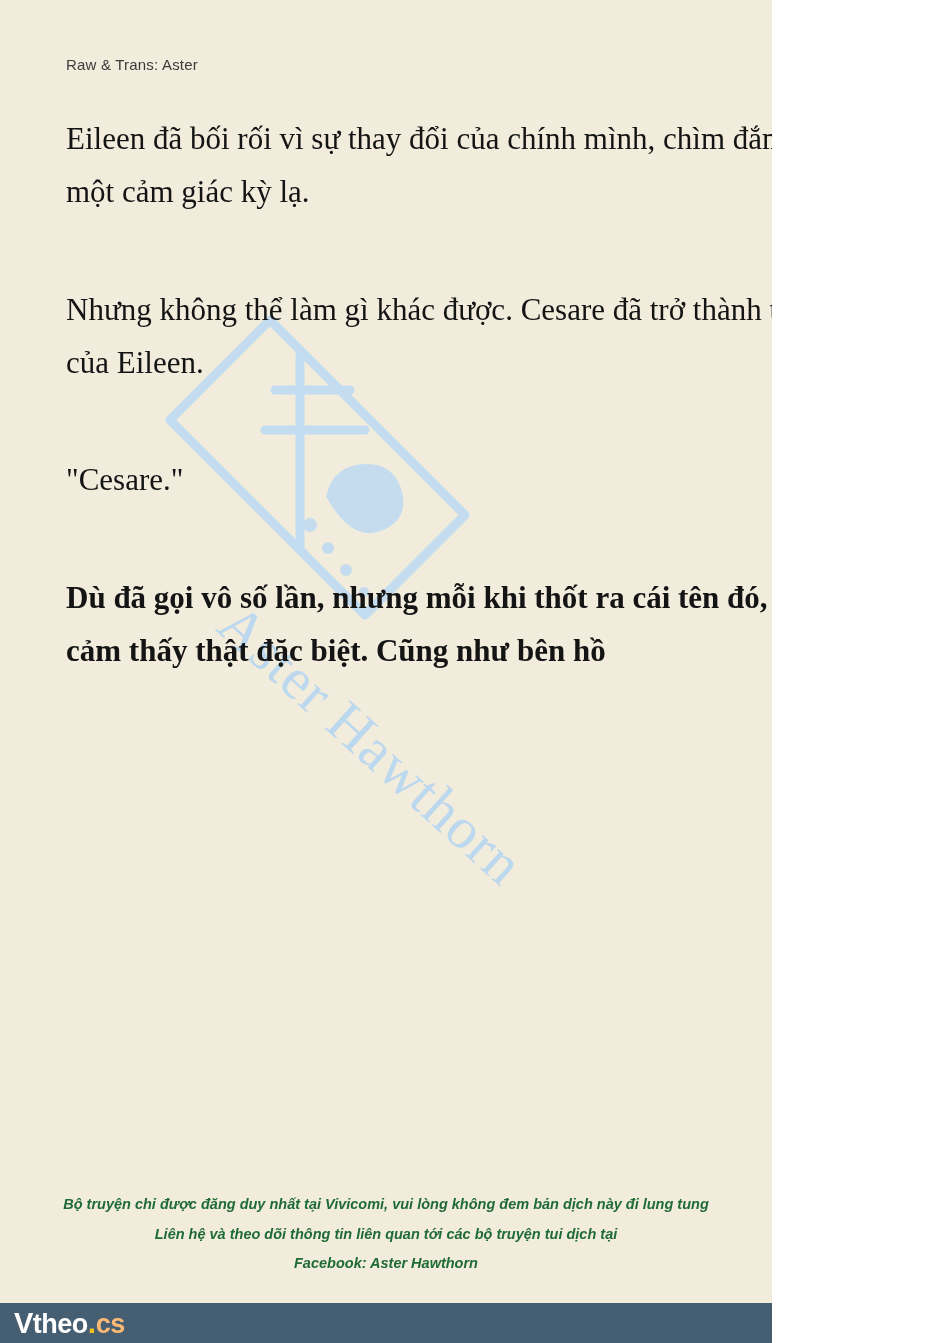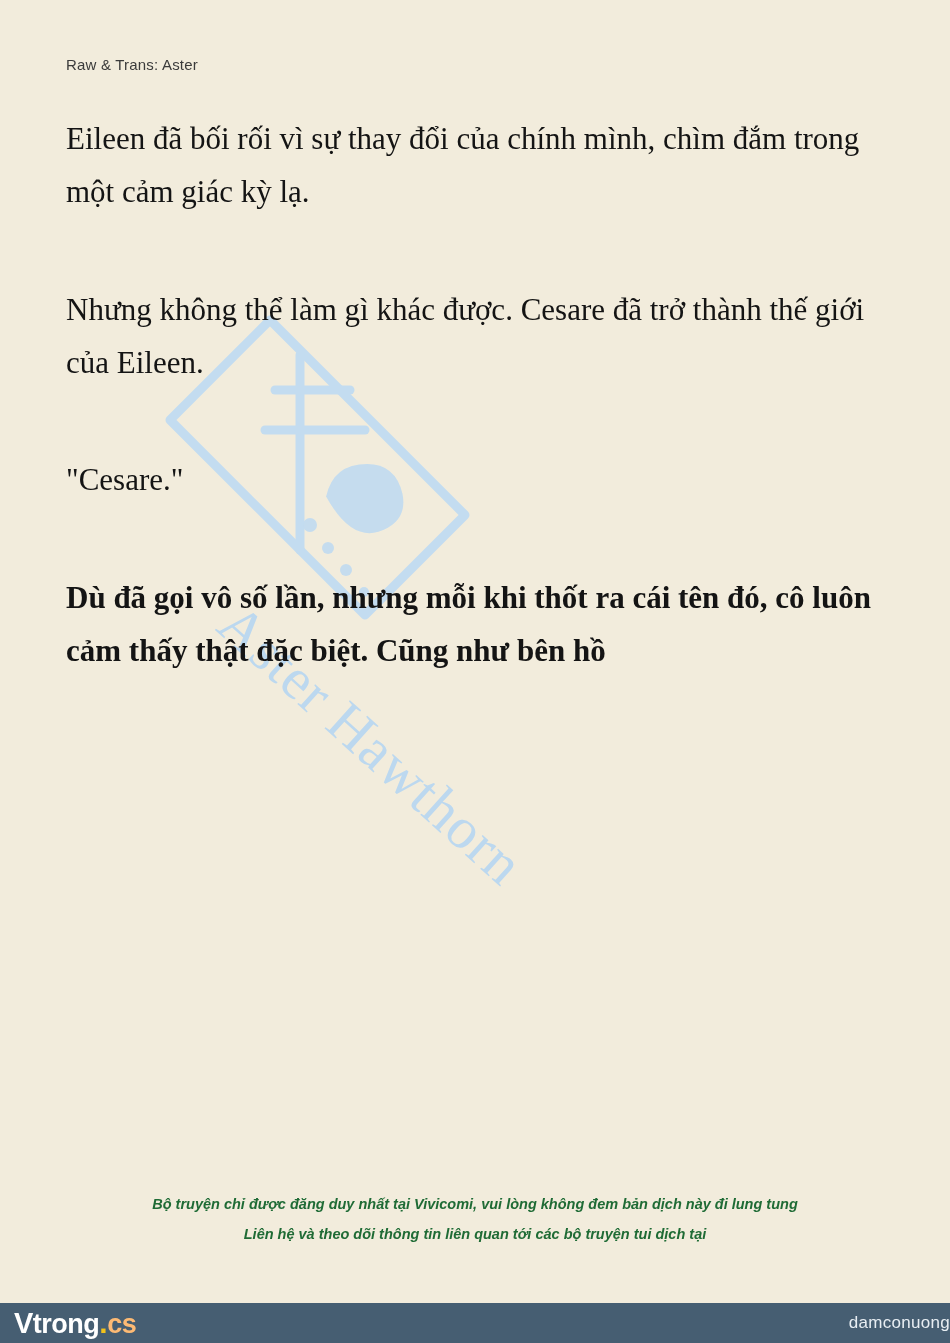--- a/index.html
+++ b/index.html
@@ -5,21 +5,21 @@
   html, body {
     margin: 0;
     padding: 0;
     background: #ffffff;
   }
   body {
     font-family: "Liberation Sans", sans-serif;
   }
   .page {
     position: relative;
-    width: 950px;
+    width: 772px;
     height: 1343px;
     background: #f2ecdc;
     overflow: hidden;
   }
   .header-note {
     position: absolute;
     top: 56px;
     left: 66px;
     font-family: "Liberation Sans", sans-serif;
     font-size: 15px;
@@ -162,25 +162,26 @@
   <div class="body-text">
     <p class="para">Eileen đã bối rối vì sự thay đổi của chính mình, chìm đắm trong một cảm giác kỳ lạ.</p>
     <p class="para">Nhưng không thể làm gì khác được. Cesare đã trở thành thế giới của Eileen.</p>
     <p class="para">"Cesare."</p>
     <p class="para">Dù đã gọi vô số lần, nhưng mỗi khi thốt ra cái tên đó, cô luôn cảm thấy thật đặc biệt. Cũng như bên hồ</p>
   </div>
 
   <div class="footer-notes">
     <div>Bộ truyện chỉ được đăng duy nhất tại Vivicomi, vui lòng không đem bản dịch này đi lung tung</div>
     <div>Liên hệ và theo dõi thông tin liên quan tới các bộ truyện tui dịch tại</div>
+    <div>Facebook: Aster Hawthorn</div>
   </div>
 
   <div class="bottom-bar">
     <div class="brand-left">
       <span class="v">V</span>
-        <span class="comy">trong</span>
+        <span class="comy">theo</span>
         <span class="dot">.</span>
         <span class="ycs">cs</span>
     </div>
     <div class="brand-right">damconuong</div>
   </div>
 
 </div>
 
 </body></html>

